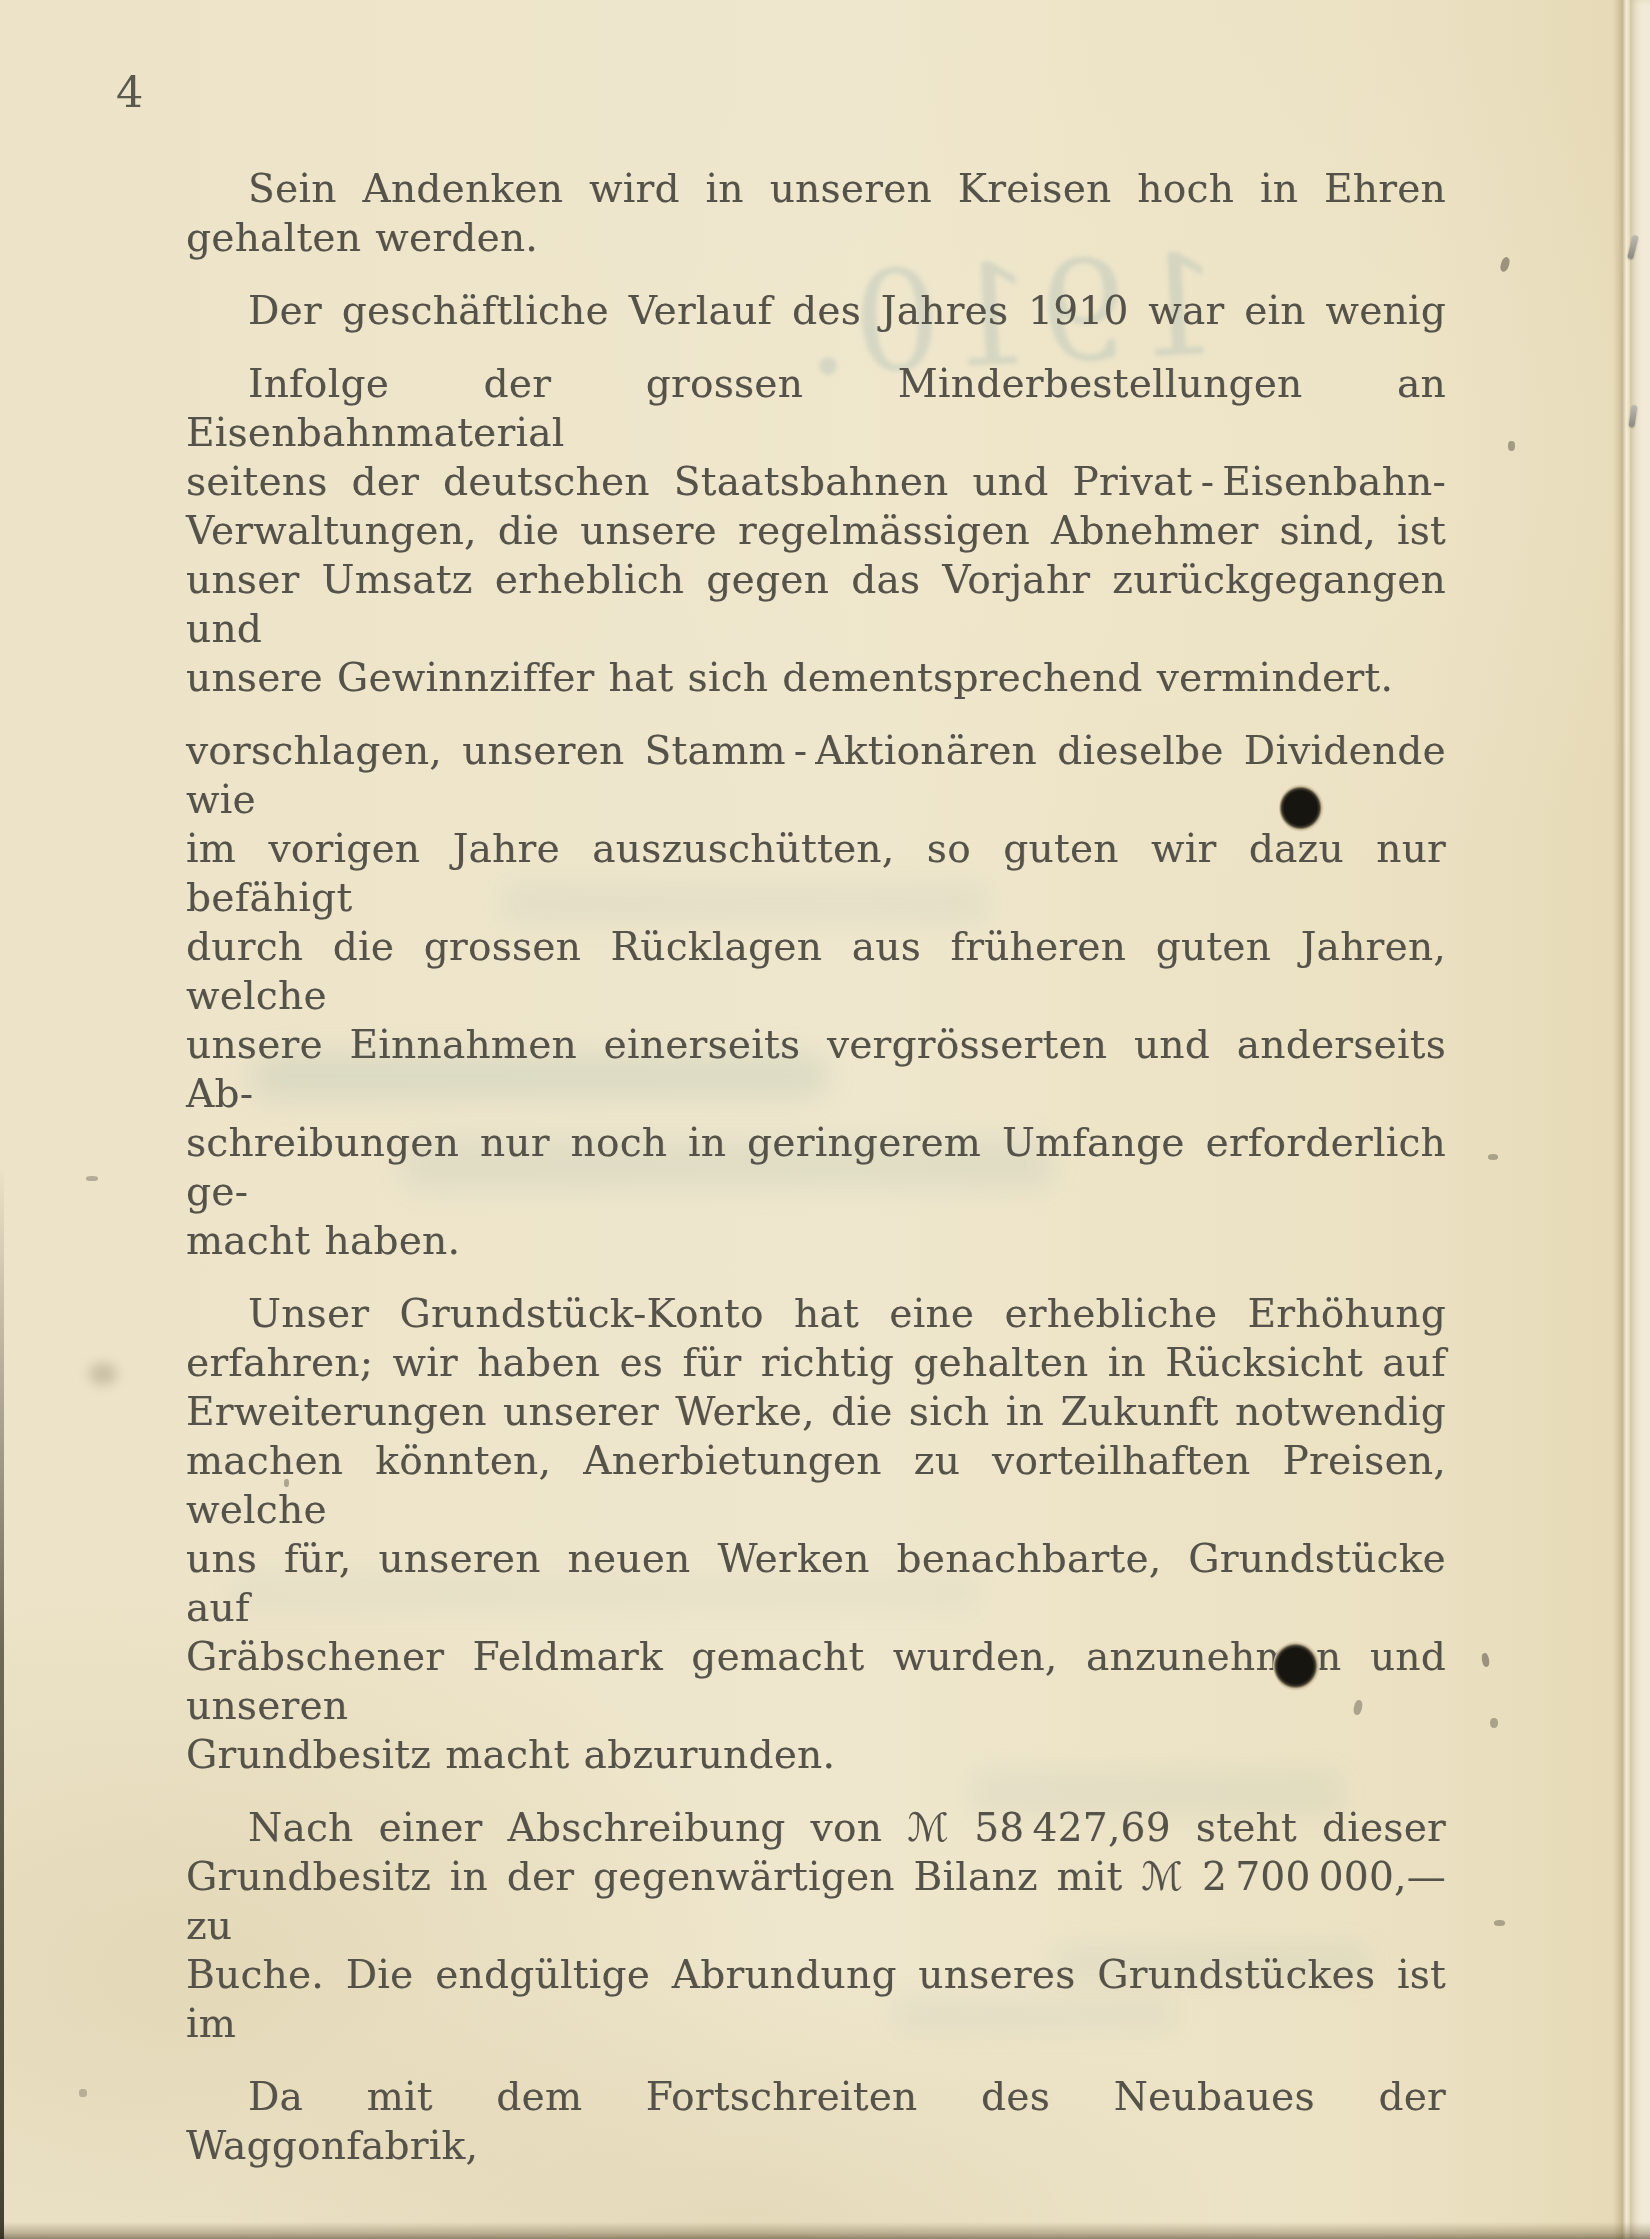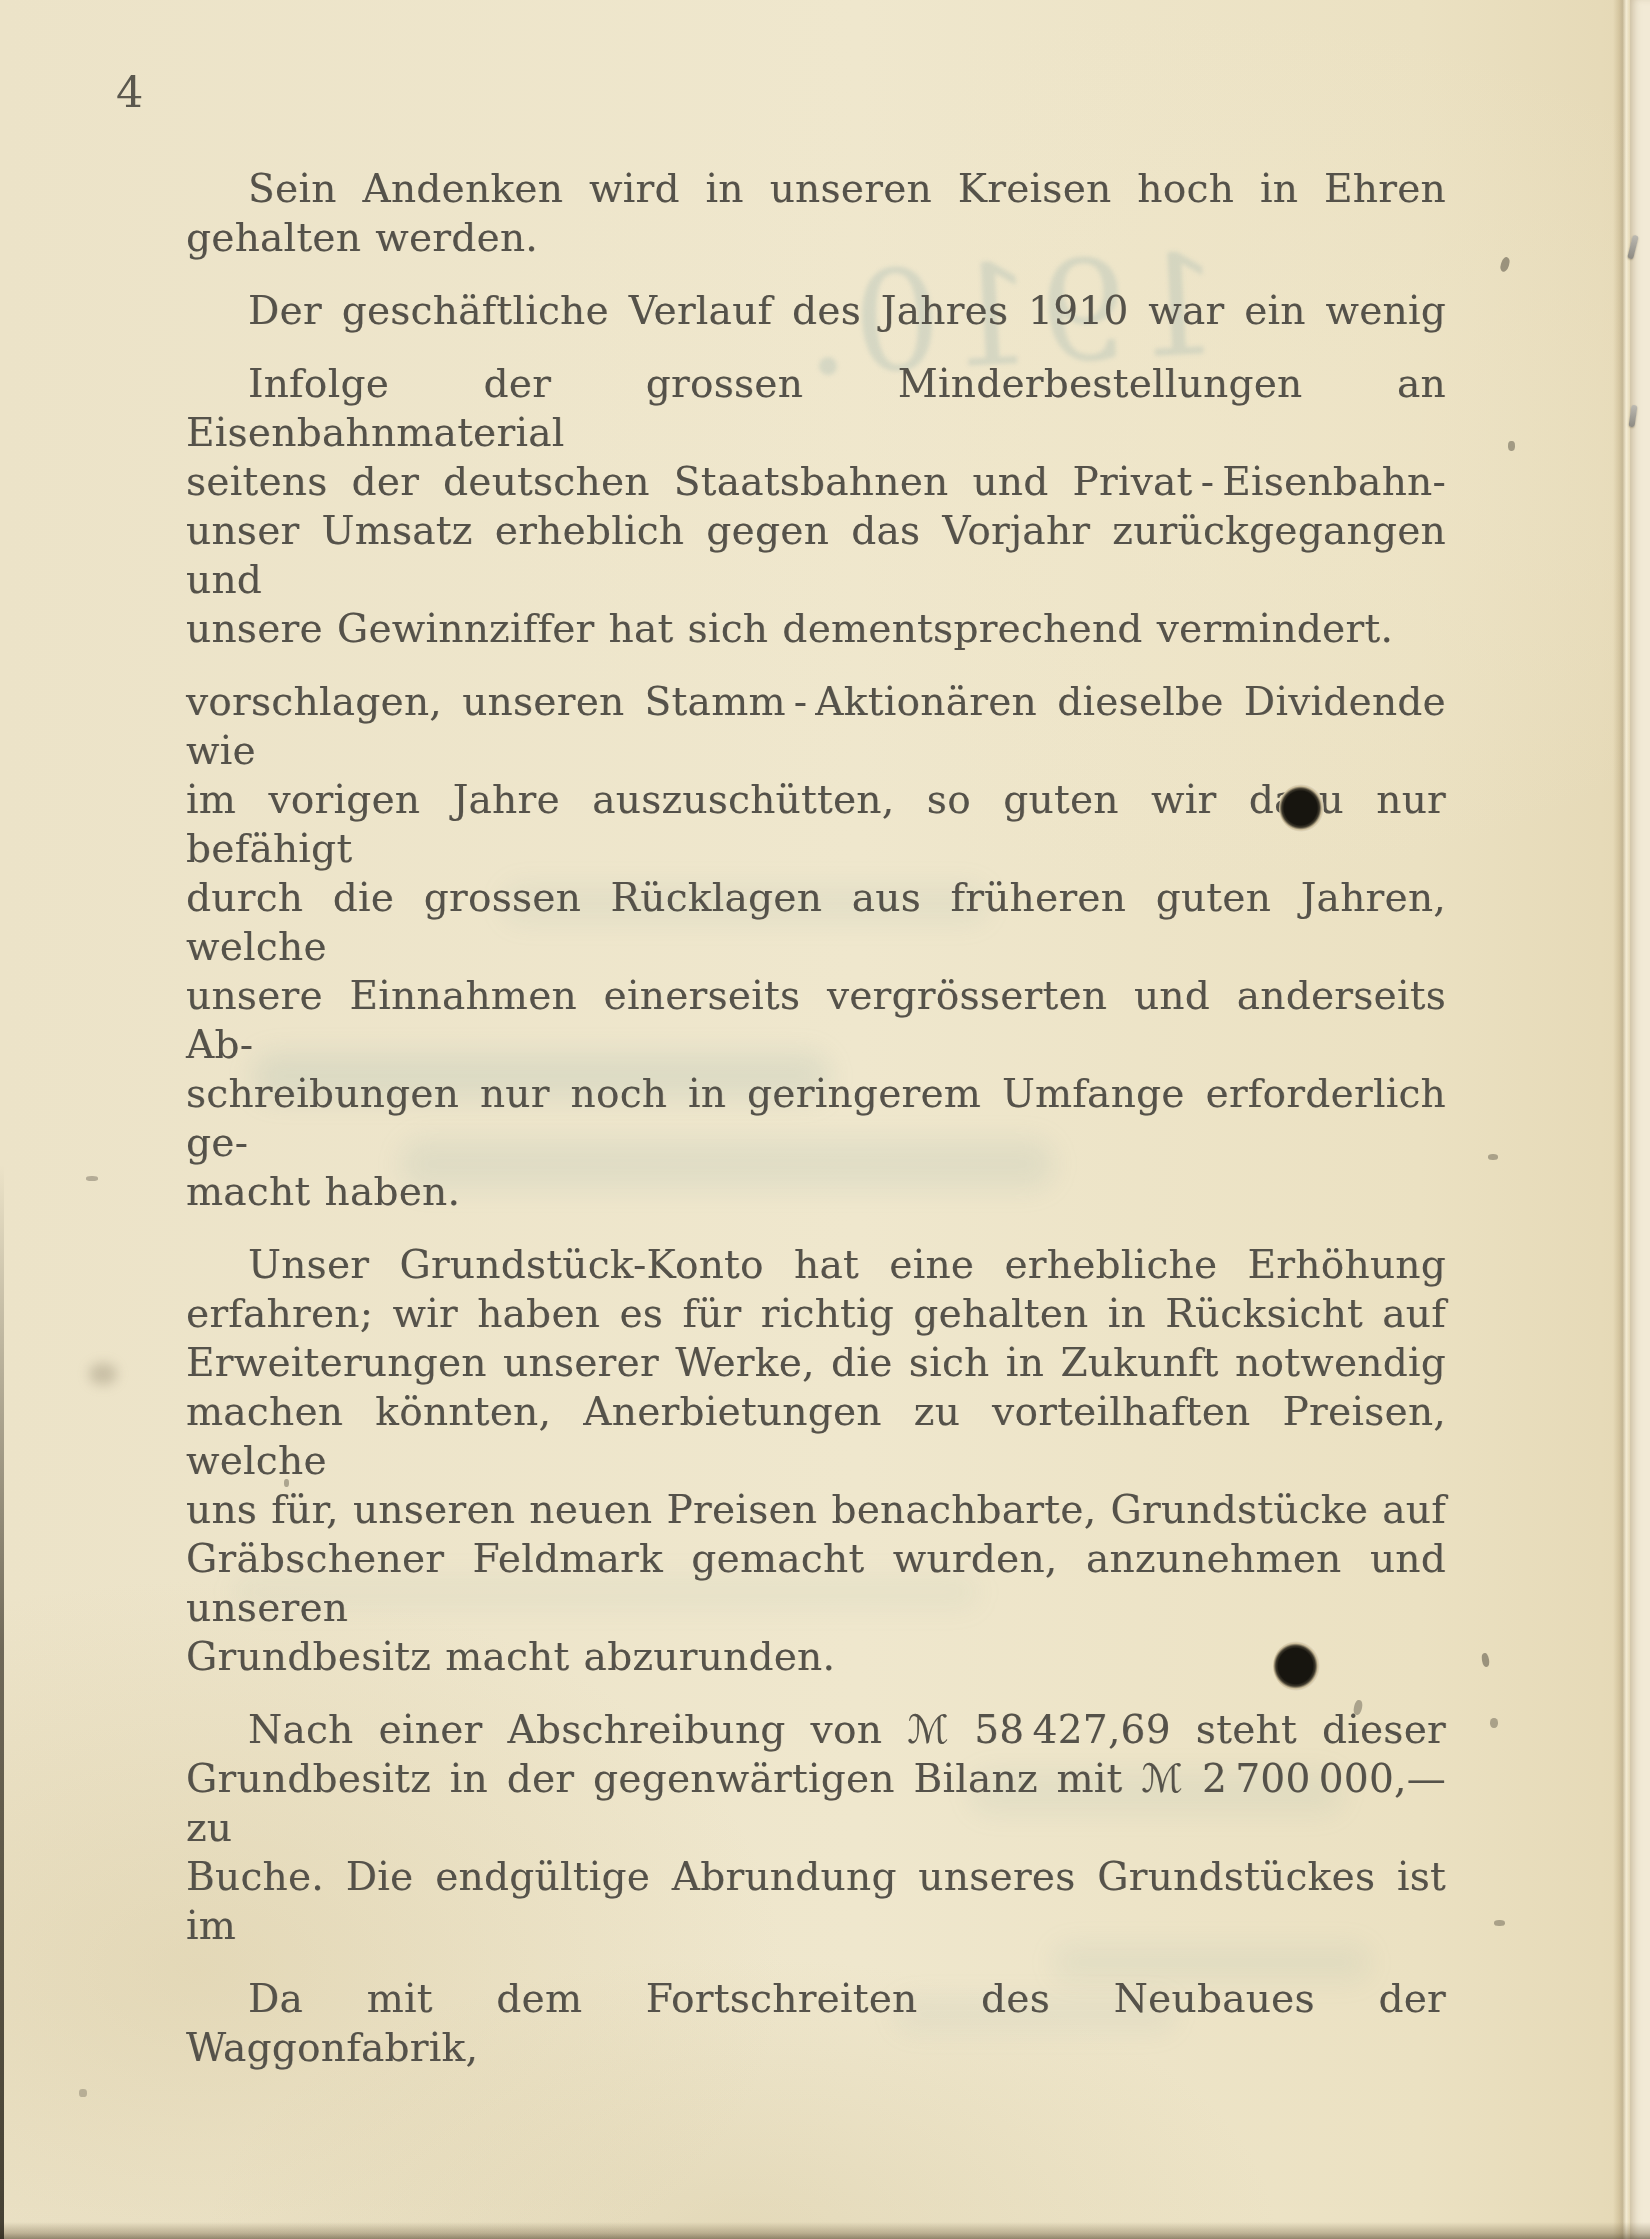--- a/index.html
+++ b/index.html
@@ -125,37 +125,38 @@
       <div class="para">
         <div class="line first">Sein Andenken wird in unseren Kreisen hoch in Ehren</div>
         <div class="line last">gehalten werden.</div>
       </div>
       <div class="para">
         <div class="line first">Der geschäftliche Verlauf des Jahres 1910 war ein wenig</div>
       </div>
       <div class="para">
         <div class="line first">Infolge der grossen Minderbestellungen an Eisenbahnmaterial</div>
         <div class="line">seitens der deutschen Staatsbahnen und Privat - Eisenbahn-</div>
+        <div class="line">Verwaltungen, die unsere regelmässigen Abnehmer sind, ist</div>
         <div class="line">unser Umsatz erheblich gegen das Vorjahr zurückgegangen und</div>
         <div class="line last">unsere Gewinnziffer hat sich dementsprechend vermindert.</div>
       </div>
       <div class="para">
         <div class="line">vorschlagen, unseren Stamm - Aktionären dieselbe Dividende wie</div>
         <div class="line">im vorigen Jahre auszuschütten, so guten wir dazu nur befähigt</div>
         <div class="line">durch die grossen Rücklagen aus früheren guten Jahren, welche</div>
         <div class="line">unsere Einnahmen einerseits vergrösserten und anderseits Ab-</div>
         <div class="line">schreibungen nur noch in geringerem Umfange erforderlich ge-</div>
         <div class="line last">macht haben.</div>
       </div>
       <div class="para">
         <div class="line first">Unser Grundstück-Konto hat eine erhebliche Erhöhung</div>
         <div class="line">erfahren; wir haben es für richtig gehalten in Rücksicht auf</div>
         <div class="line">Erweiterungen unserer Werke, die sich in Zukunft notwendig</div>
         <div class="line">machen könnten, Anerbietungen zu vorteilhaften Preisen, welche</div>
-        <div class="line">uns für, unseren neuen Preisen benachbarte, Grundstücke auf</div>
+        <div class="line">uns für, unseren neuen Werken benachbarte, Grundstücke auf</div>
         <div class="line">Gräbschener Feldmark gemacht wurden, anzunehmen und unseren</div>
         <div class="line last">Grundbesitz macht abzurunden.</div>
       </div>
       <div class="para">
         <div class="line first">Nach einer Abschreibung von ℳ 58 427,69 steht dieser</div>
         <div class="line">Grundbesitz in der gegenwärtigen Bilanz mit ℳ 2 700 000,— zu</div>
         <div class="line">Buche. Die endgültige Abrundung unseres Grundstückes ist im</div>
       </div>
       <div class="para">
         <div class="line first">Da mit dem Fortschreiten des Neubaues der Waggonfabrik,</div>

